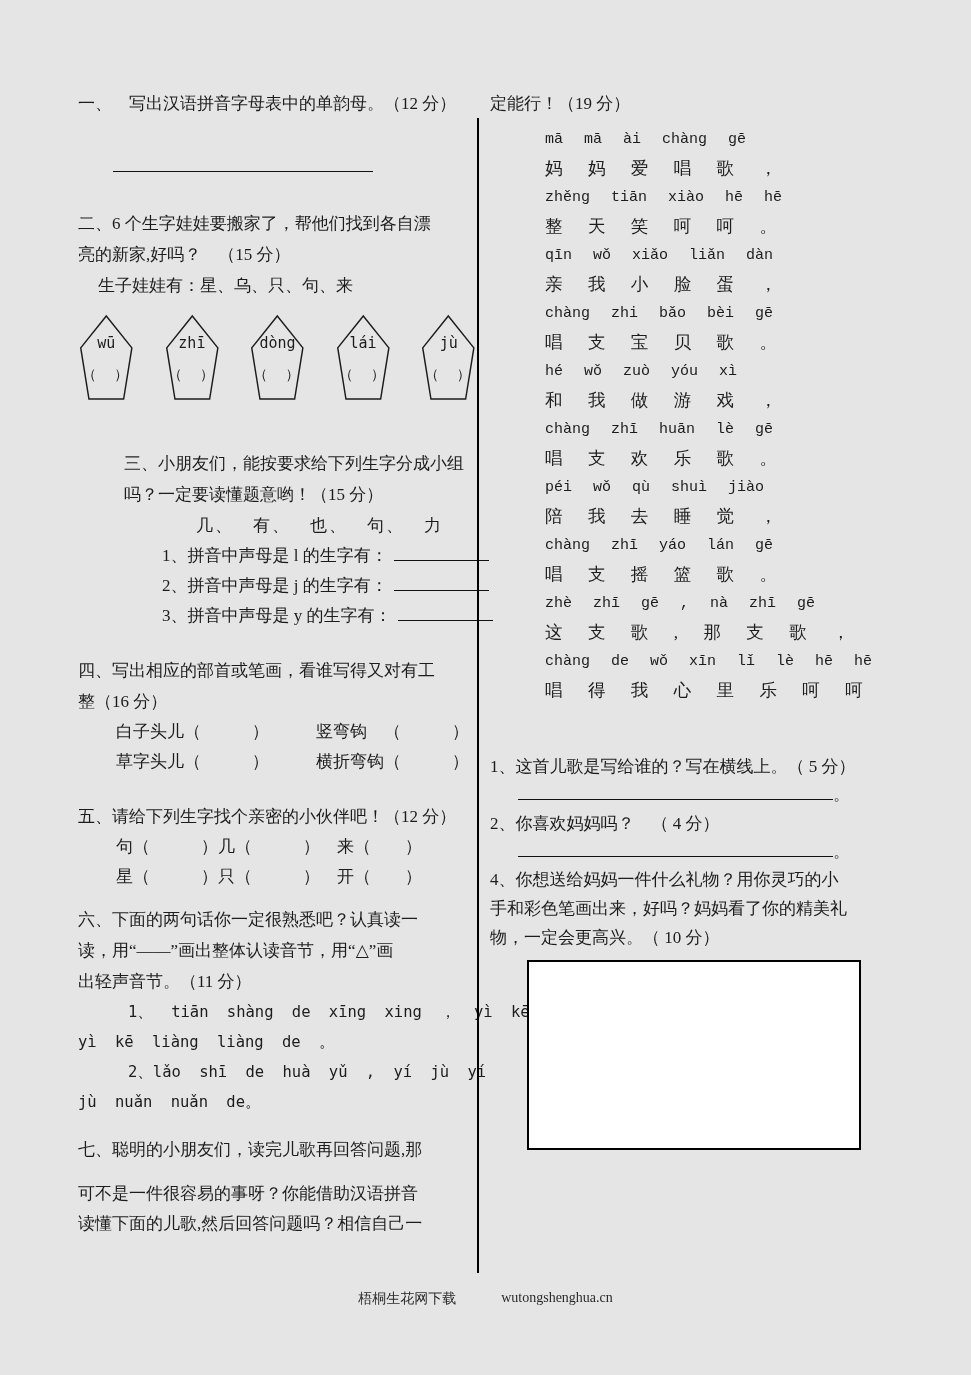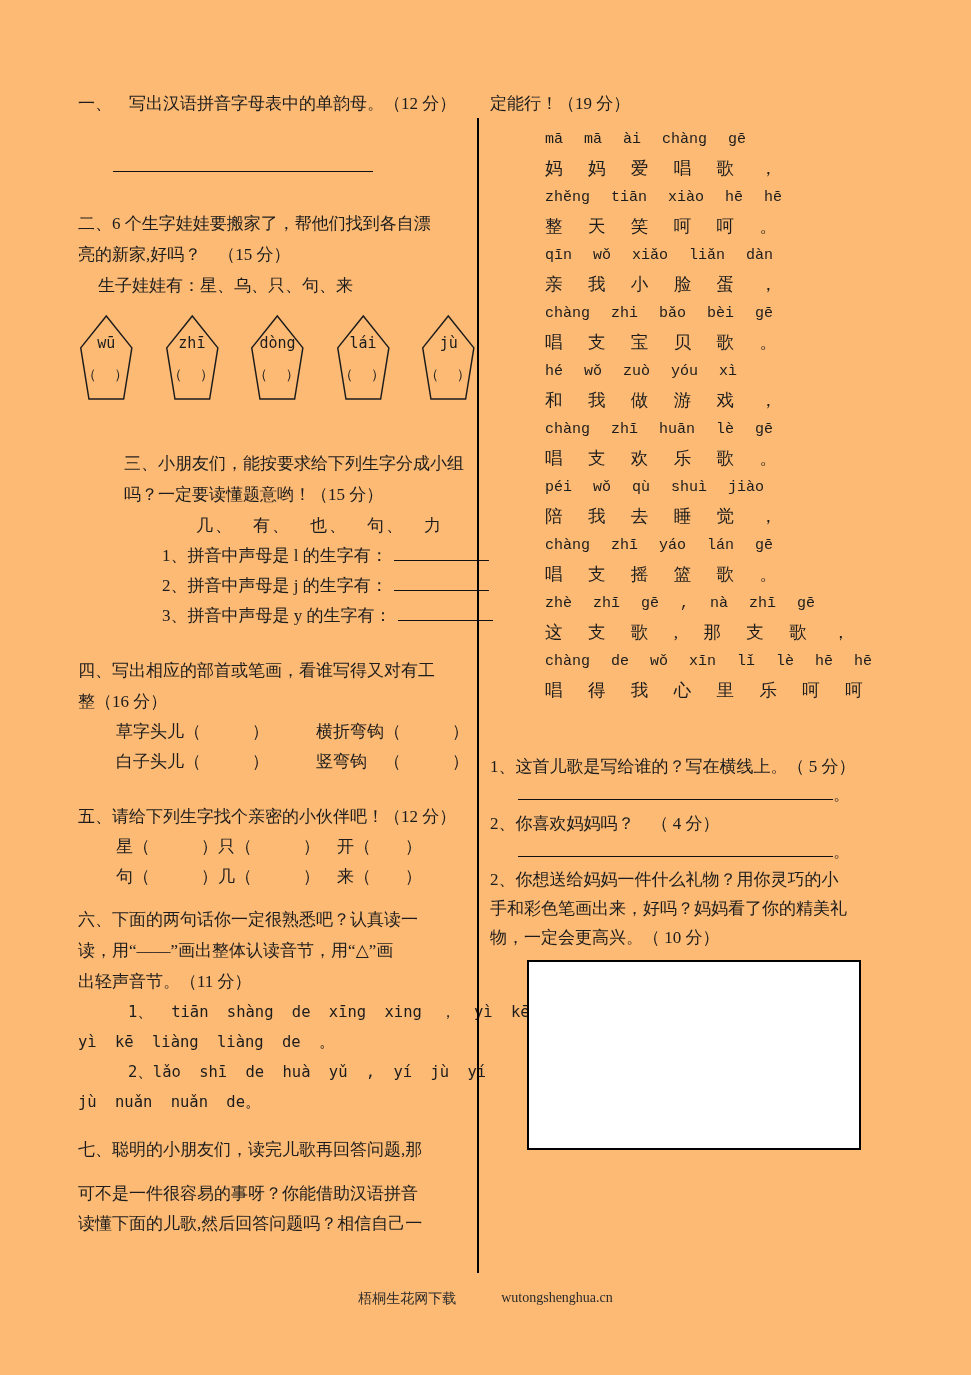--- a/index.html
+++ b/index.html
@@ -1,17 +1,17 @@
 <!DOCTYPE html>
 <html><head>
 <meta charset="utf-8">
 <style>
   html,body{margin:0;padding:0;background:#fff;}
   .page{
-    position:relative;width:971px;height:1375px;background:#fdba74;overflow:hidden;
+    position:relative;width:971px;height:1375px;background:#e5e5e5;overflow:hidden;
     font-family:"Liberation Serif","DejaVu Serif",serif;font-size:17px;color:#1c1c1c;
   }
   .col-left{position:absolute;left:78px;top:88px;width:399px;}
   .col-right{position:absolute;left:490px;top:88px;width:440px;}
   .divider{position:absolute;left:477px;top:118px;width:1.5px;height:1155px;background:#000;}
   .line{line-height:31px;white-space:nowrap;}
   
   .u-answer{margin:52px 0 0 35px;width:260px;height:0;border-bottom:1.6px solid #111;}
   .sec2{margin-top:36px;}
   .indent{padding-left:20px;}
@@ -119,33 +119,33 @@
       </div>
       <div class="s3-item">
         <span>3、拼音中声母是 y 的生字有：</span><span class="u-short"></span>
       </div>
     </div>
 
     <div class="sec4">
       <div class="line">四、写出相应的部首或笔画，看谁写得又对有工</div>
       <div class="line">整（16 分）</div>
       <div class="row4">
+        <span class="cl">白子头儿（　　　）</span>
+        <span>竖弯钩　（　　　）</span>
+      </div>
+      <div class="row4">
         <span class="cl">草字头儿（　　　）</span>
         <span>横折弯钩（　　　）</span>
       </div>
-      <div class="row4">
-        <span class="cl">白子头儿（　　　）</span>
-        <span>竖弯钩　（　　　）</span>
-      </div>
     </div>
 
     <div class="sec5">
       <div class="line">五、请给下列生字找个亲密的小伙伴吧！（12 分）</div>
+      <div class="row5">句（　　　）几（　　　）　来（　　）</div>
       <div class="row5">星（　　　）只（　　　）　开（　　）</div>
-      <div class="row5">句（　　　）几（　　　）　来（　　）</div>
     </div>
 
     <div class="sec6">
       <div class="line">六、下面的两句话你一定很熟悉吧？认真读一</div>
       <div class="line">读，用“——”画出整体认读音节，用“△”画</div>
       <div class="line">出轻声音节。（11 分）</div>
       <div class="pyline first">1、 tiān shàng de xīng xing ， yì kē</div>
       <div class="pyline">yì kē liàng liàng de 。</div>
       <div class="pyline first">2、lǎo shī de huà yǔ , yí jù yí</div>
       <div class="pyline">jù nuǎn nuǎn de。</div>
@@ -192,21 +192,21 @@
     <div class="blank-row">
       <span class="u-long"></span><span>。</span>
     </div>
 
     <div class="rq2">2、你喜欢妈妈吗？　（ 4 分）</div>
     <div class="blank-row">
       <span class="u-long"></span><span>。</span>
     </div>
 
     <div class="q3">
-      <div class="line">2、你想送给妈妈一件什么礼物？用你灵巧的小</div>
+      <div class="line">4、你想送给妈妈一件什么礼物？用你灵巧的小</div>
       <div class="line">手和彩色笔画出来，好吗？妈妈看了你的精美礼</div>
       <div class="line">物，一定会更高兴。（ 10 分）</div>
     </div>
 
     <div class="draw-box"></div>
 
   </div>
 
   <div class="footer">
     <span>梧桐生花网下载</span>

